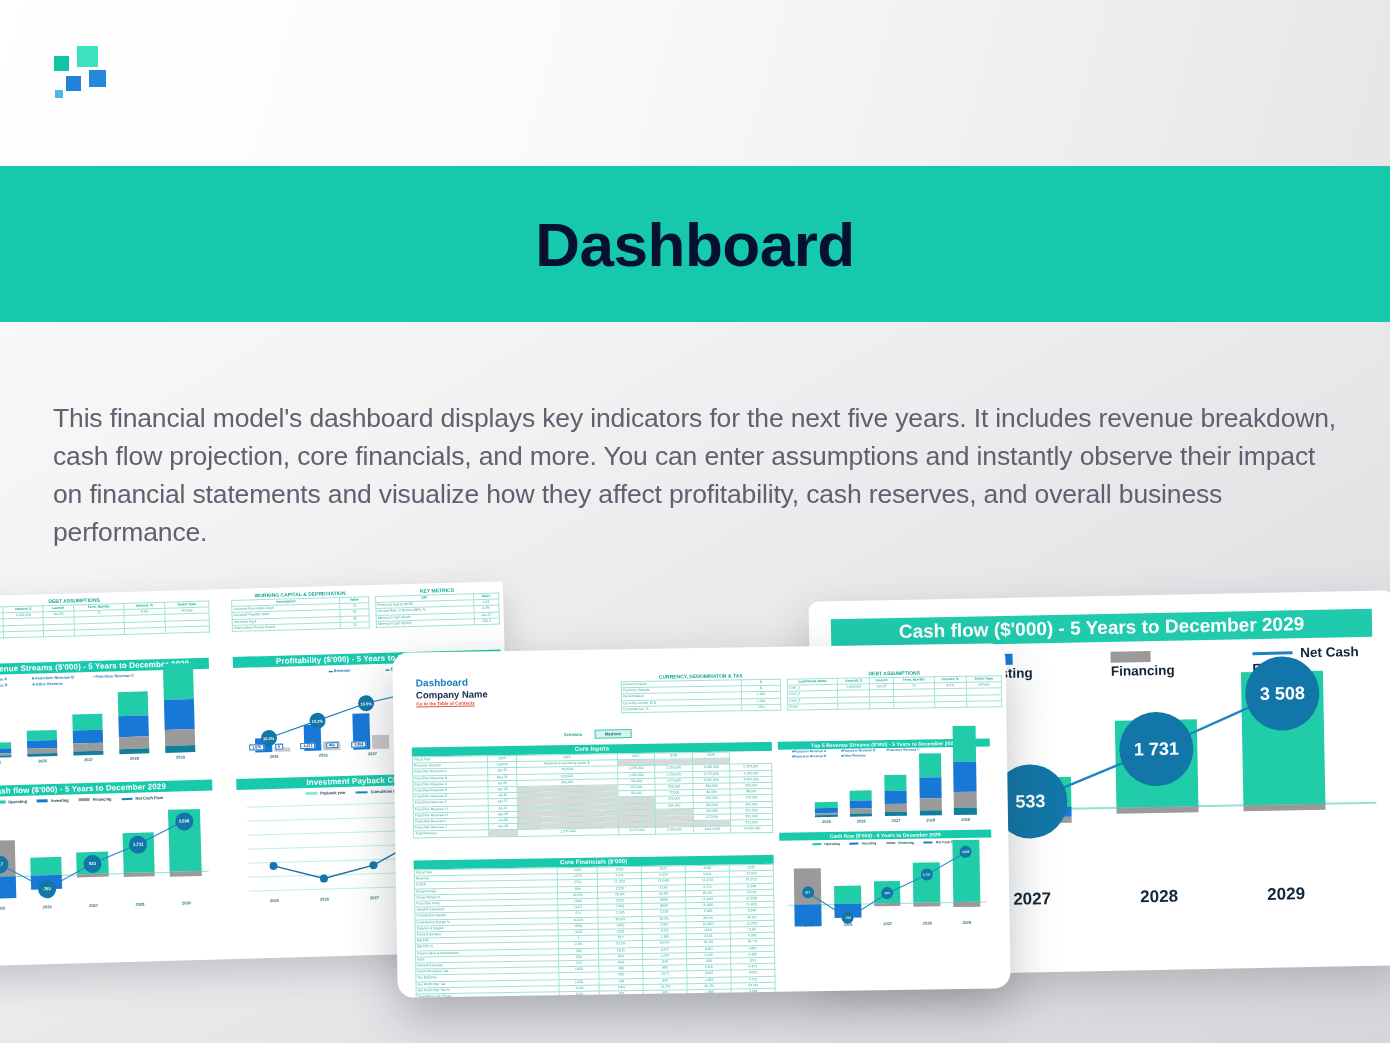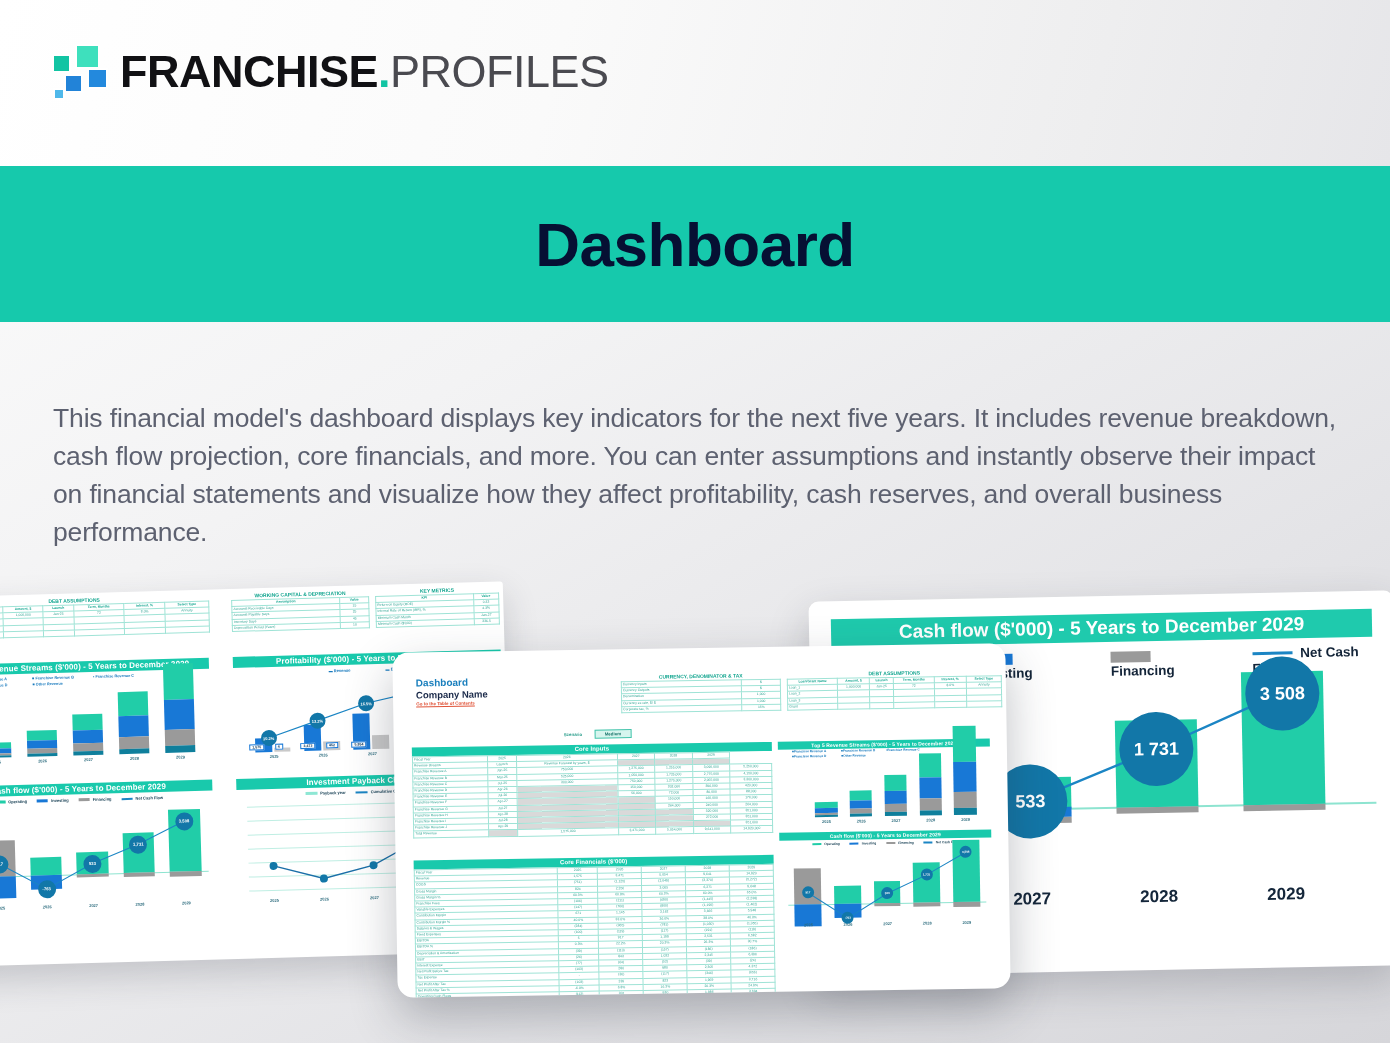--- a/index.html
+++ b/index.html
@@ -121,23 +121,20 @@
 <body>
 
 <div id="header">
   <div id="logo-wrap">
     <div id="logo-mark">
       <i class="lm1"></i>
       <i class="lm2"></i>
       <i class="lm3"></i>
       <i class="lm4"></i>
       <i class="lm5"></i>
-    </div>
-    <div id="logo-text">
-      <span class="b">FRANCHISE</span><span class="dot">.</span><span class="l">PROFILES</span>
     </div>
   </div>
 </div>
 
 <div id="banner">
   <div id="banner-title">Dashboard</div>
 </div>
 
 <p id="description">This financial model's dashboard displays key indicators for the next five years. It includes revenue breakdown, cash flow projection, core financials, and more. You can enter assumptions and instantly observe their impact on financial statements and visualize how they affect profitability, cash reserves, and overall business performance.</p>
 

